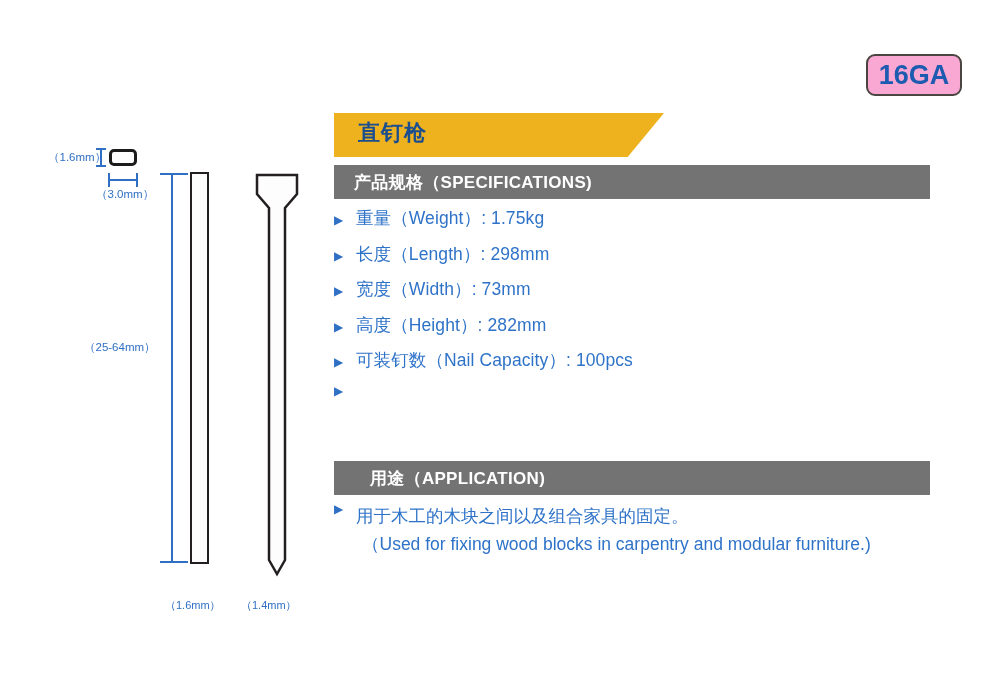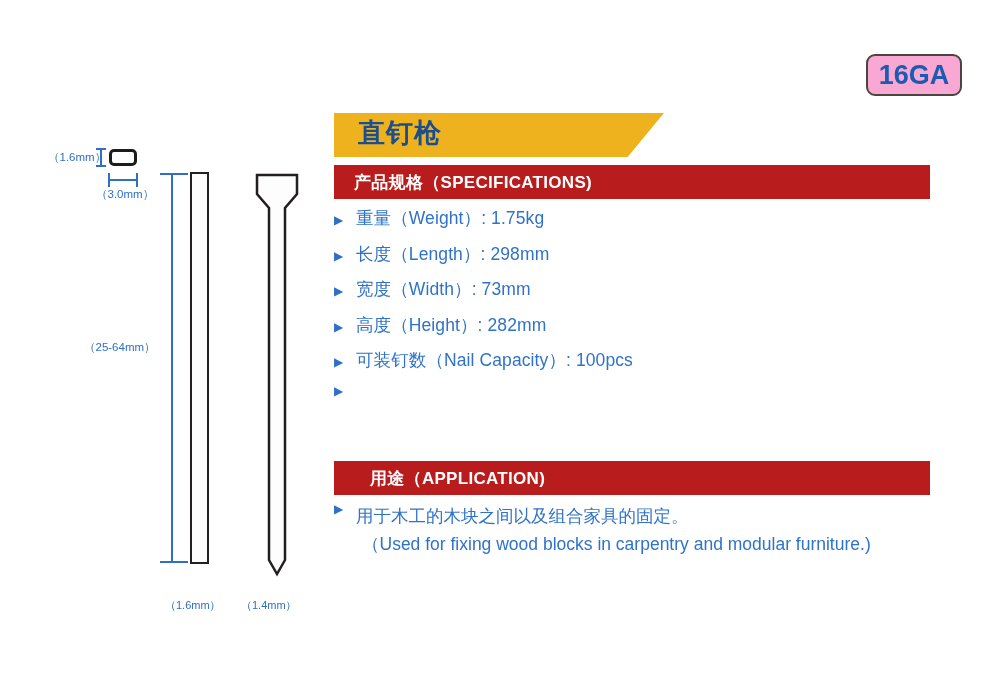--- a/index.html
+++ b/index.html
@@ -87,31 +87,31 @@
     clip-path: polygon(0 0, 100% 0, 89% 100%, 0 100%);
   }
   .title-banner-text {
     position: absolute;
     left: 24px;
     top: 0;
     height: 40px;
     display: flex;
     align-items: center;
     color: #1b4e8f;
-    font-size: 27px;
+    font-size: 22px;
     font-weight: bold;
     letter-spacing: 1px;
   }
 
   .section-bar {
     position: absolute;
     left: 0;
     width: 596px;
     height: 34px;
-    background: #b91c1c;
+    background: #737373;
     display: flex;
     align-items: center;
   }
   .section-bar.spec { top: 165px; }
   .section-bar.app { top: 461px; padding-left: 16px; }
   .section-bar-text {
     color: #ffffff;
     font-size: 17px;
     font-weight: bold;
     margin-left: 20px;

